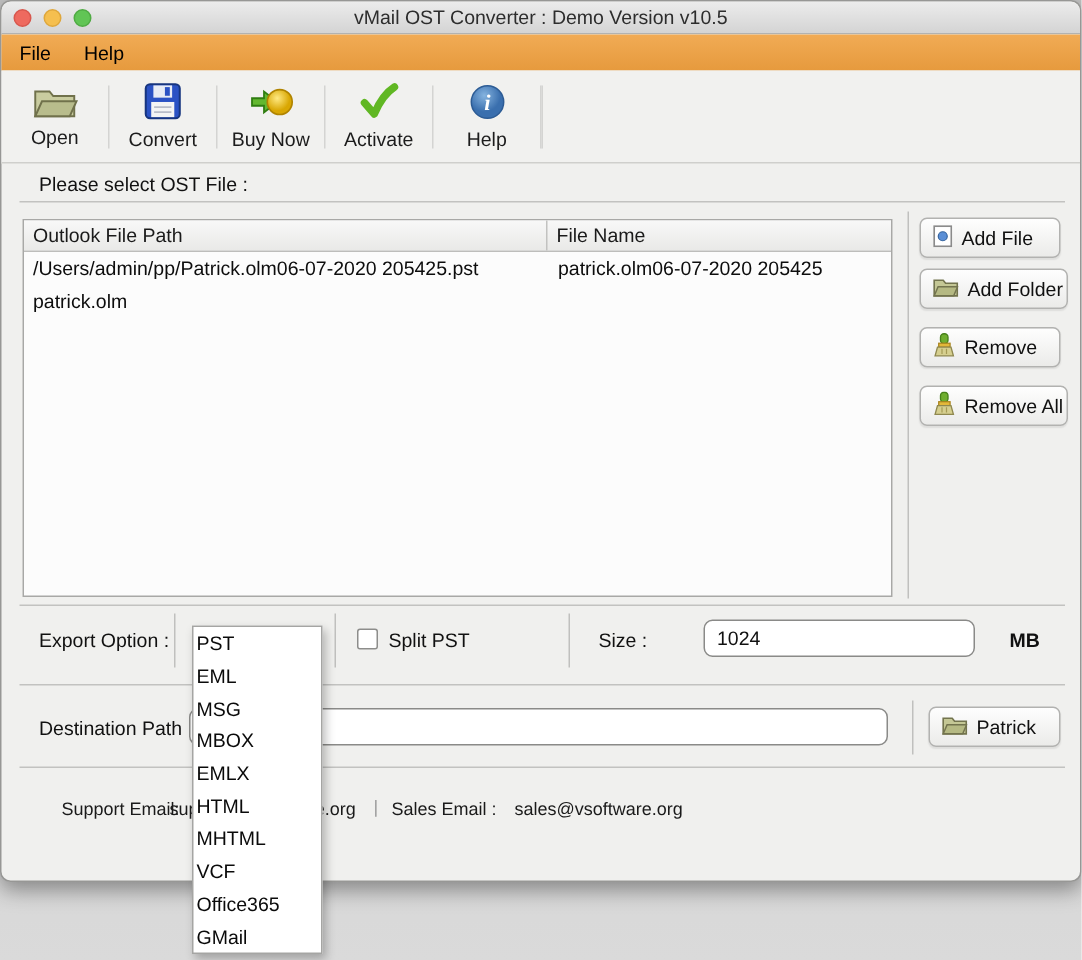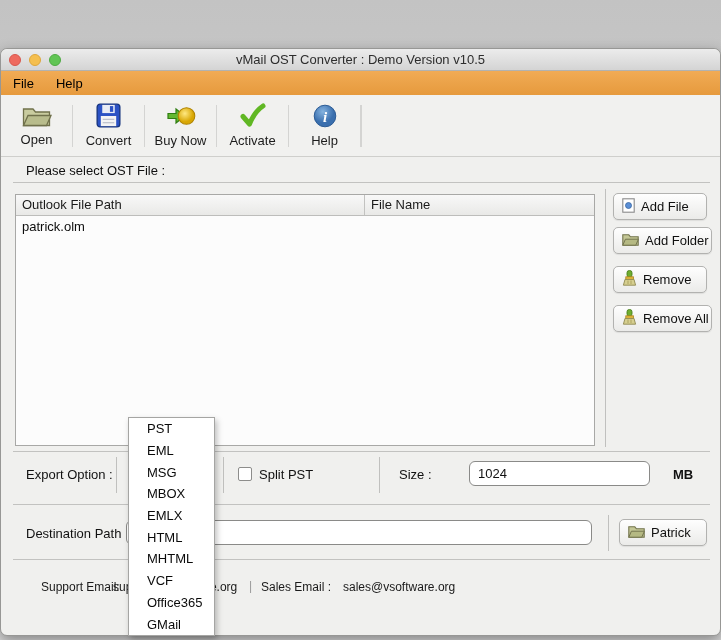--- a/index.html
+++ b/index.html
@@ -8,21 +8,20 @@
     font-family: "Liberation Sans", sans-serif;
     background: linear-gradient(#c3c3c3, #dadada);
     position: relative;
   }
   .window {
     position:absolute; left:0; top:0; width:721px; height:588px;
     background:#f0f0ee;
     border:1px solid #979795;
     border-radius:7px;
     box-shadow:0 5px 14px rgba(0,0,0,.38);
-    margin-top:48px;
   }
   
   .titlebar {
     position:absolute; left:0; top:0; right:0; height:22px;
     background:linear-gradient(#ececec,#d4d4d4);
     border-bottom:1px solid #b2b2b0;
     border-radius:7px 7px 0 0;
   }
   .title-text { text-align:center; line-height:22px; font-size:13px; color:#2d2d2d; }
   .traffic { position:absolute; top:5px; width:12px; height:12px; border-radius:50%; }
@@ -94,21 +93,21 @@
     padding-left:8px; outline:none;
   }
   
   .dropdown {
     position:absolute; left:128px; top:417px; width:87px;
     background:#fff; border:1px solid #a5a5a3;
     box-shadow:2px 3px 6px rgba(0,0,0,.25);
     z-index:50;
   }
   .ditem {
-    height:21.7px; display:flex; align-items:center; padding-left:18px;
+    height:21.7px; display:flex; align-items:center; padding-left:2px;
     font-size:13px; color:#0a0a0a;
   }
   .footer-text { font-size:12px; color:#1a1a1a; }
 </style>
 </head>
 <body>
 
 <div class="window">
 
   <div class="titlebar">
@@ -193,20 +192,24 @@
 
   </div>
 
   <div class="abs" style="left:25px; top:114px;">Please select OST File :</div>
   <div class="hline" style="top:133px;"></div>
 
   <div class="filetable">
     <div class="thead">
       <div class="th1">Outlook File Path</div>
       <div class="th2">File Name</div>
+    </div>
+    <div class="trow">
+      <div class="td1">/Users/admin/pp/Patrick.olm06-07-2020 205425.pst</div>
+      <div class="td2">patrick.olm06-07-2020 205425</div>
     </div>
     <div class="trow">
       <div class="td2">patrick.olm</div>
     </div>
   </div>
 
   <div class="vline" style="left:604px; top:140px; height:258px;"></div>
 
   <div class="btn" style="left:612px; top:178px; width:99px;">
     <span>

